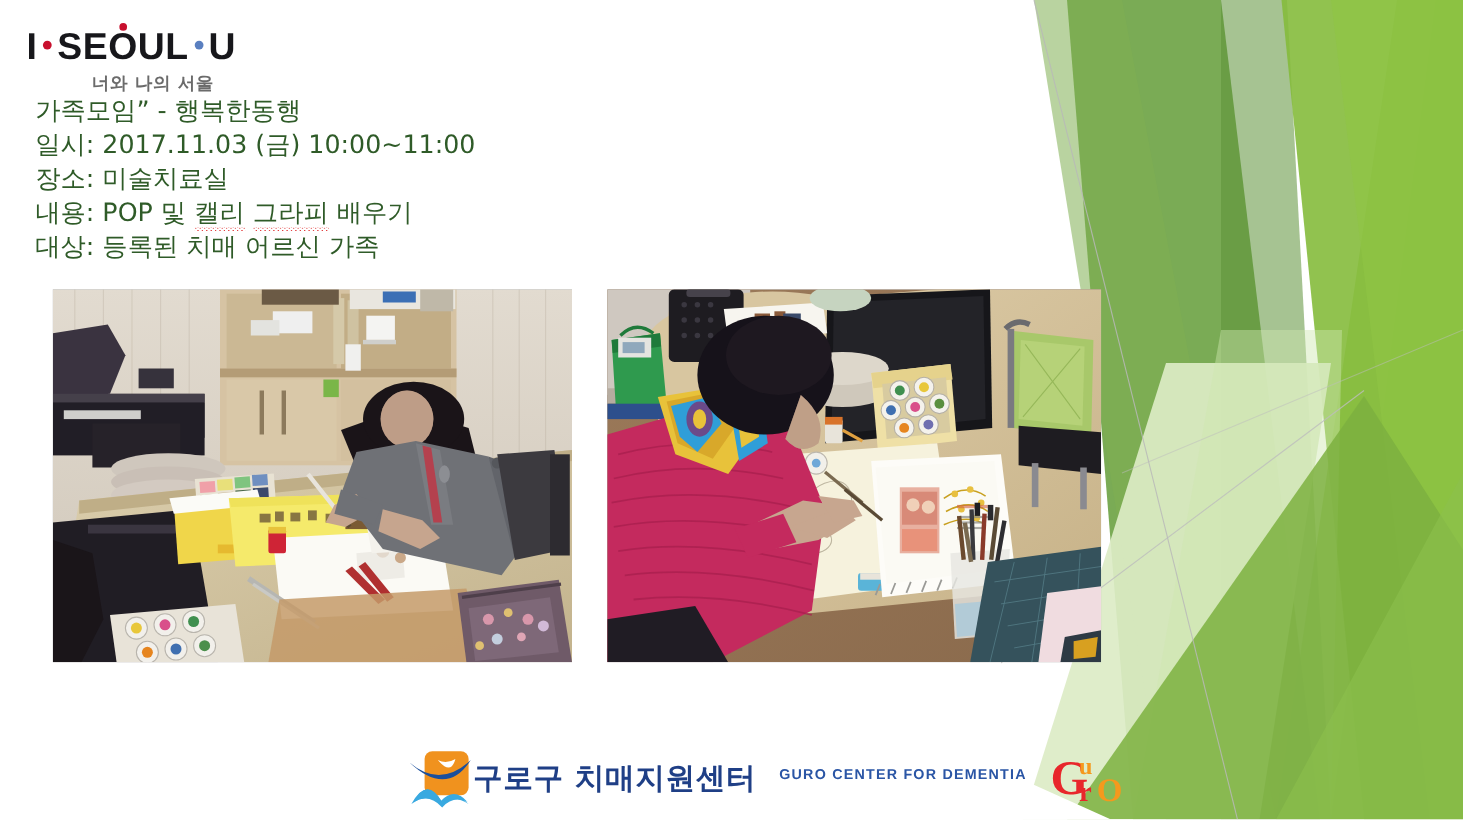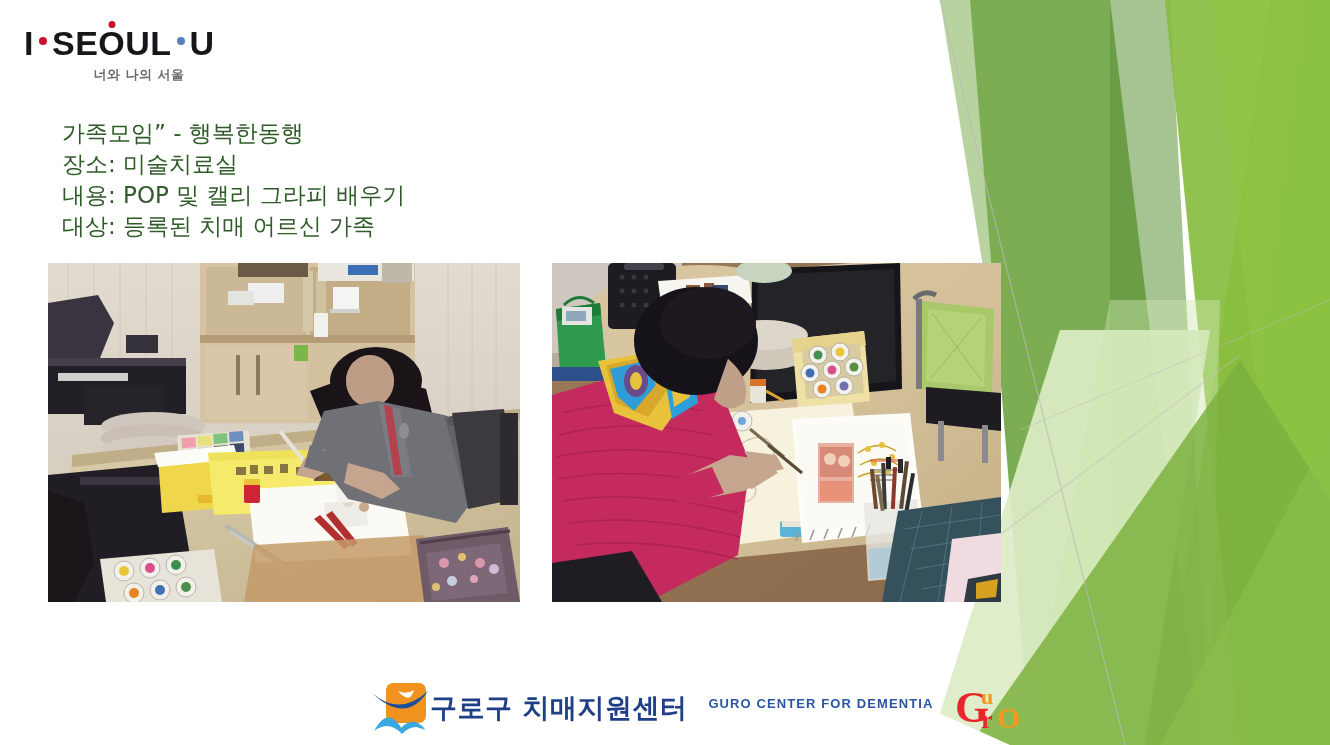--- a/index.html
+++ b/index.html
@@ -25,26 +25,26 @@
   }
   .seoul-wordmark .ch{position:relative;display:inline-block;}
   .seoul-dot{display:inline-block;width:8px;height:8px;border-radius:50%;margin:0 5px;vertical-align:middle;position:relative;top:-2px;}
   .dot-red{background:#c8102e;}
   .dot-blue{background:#5a7fc0;}
   .o-wrap{position:relative;display:inline-block;}
   .o-accent{position:absolute;left:50%;top:-5px;transform:translateX(-50%);
     width:7px;height:7px;border-radius:50%;background:#c8102e;}
   .seoul-sub{
     margin-top:4px;text-align:center;width:100%;
-    font-size:13px;color:#6b6b6b;font-weight:bold;letter-spacing:0.5px;
+    font-size:16px;color:#6b6b6b;font-weight:bold;letter-spacing:0.5px;
     font-family:"DejaVu Sans","Liberation Sans",sans-serif;
   }
 
   
-  .info-block{position:absolute;left:62px;top:86px;width:620px;margin-top:32px;}
+  .info-block{position:absolute;left:32px;top:86px;width:620px;}
   .info-line{
     font-family:"DejaVu Sans","Liberation Sans",sans-serif;
     font-size:23px;line-height:31px;color:#2f5b28;font-weight:normal;
     white-space:nowrap;
   }
   .spell{
     text-decoration:none;
     background-image:
       linear-gradient(45deg,transparent 45%,#e03030 45%,#e03030 55%,transparent 55%),
       linear-gradient(-45deg,transparent 45%,#e03030 45%,#e03030 55%,transparent 55%);
@@ -119,20 +119,24 @@
       <span class="ch">UL</span>
       <span class="seoul-dot dot-blue"></span>
       <span class="ch">U</span>
     </div>
     <div class="seoul-sub">너와 나의 서울</div>
   </div>
 
   <div class="info-block">
     <div class="info-line">가족모임” - 행복한동행</div>
 
+    <div class="info-line">
+      <span>일시:</span>
+      <span>2017.11.03 (금) 10:00~11:00</span>
+    </div>
 
     <div class="info-line">
       <span>장소:</span>
       <span>미술치료실</span>
     </div>
 
     <div class="info-line">
       <span>내용:</span>
       <span>POP 및 </span><span class="spell">캘리</span><span> </span><span class="spell">그라피</span><span> 배우기</span>
     </div>

